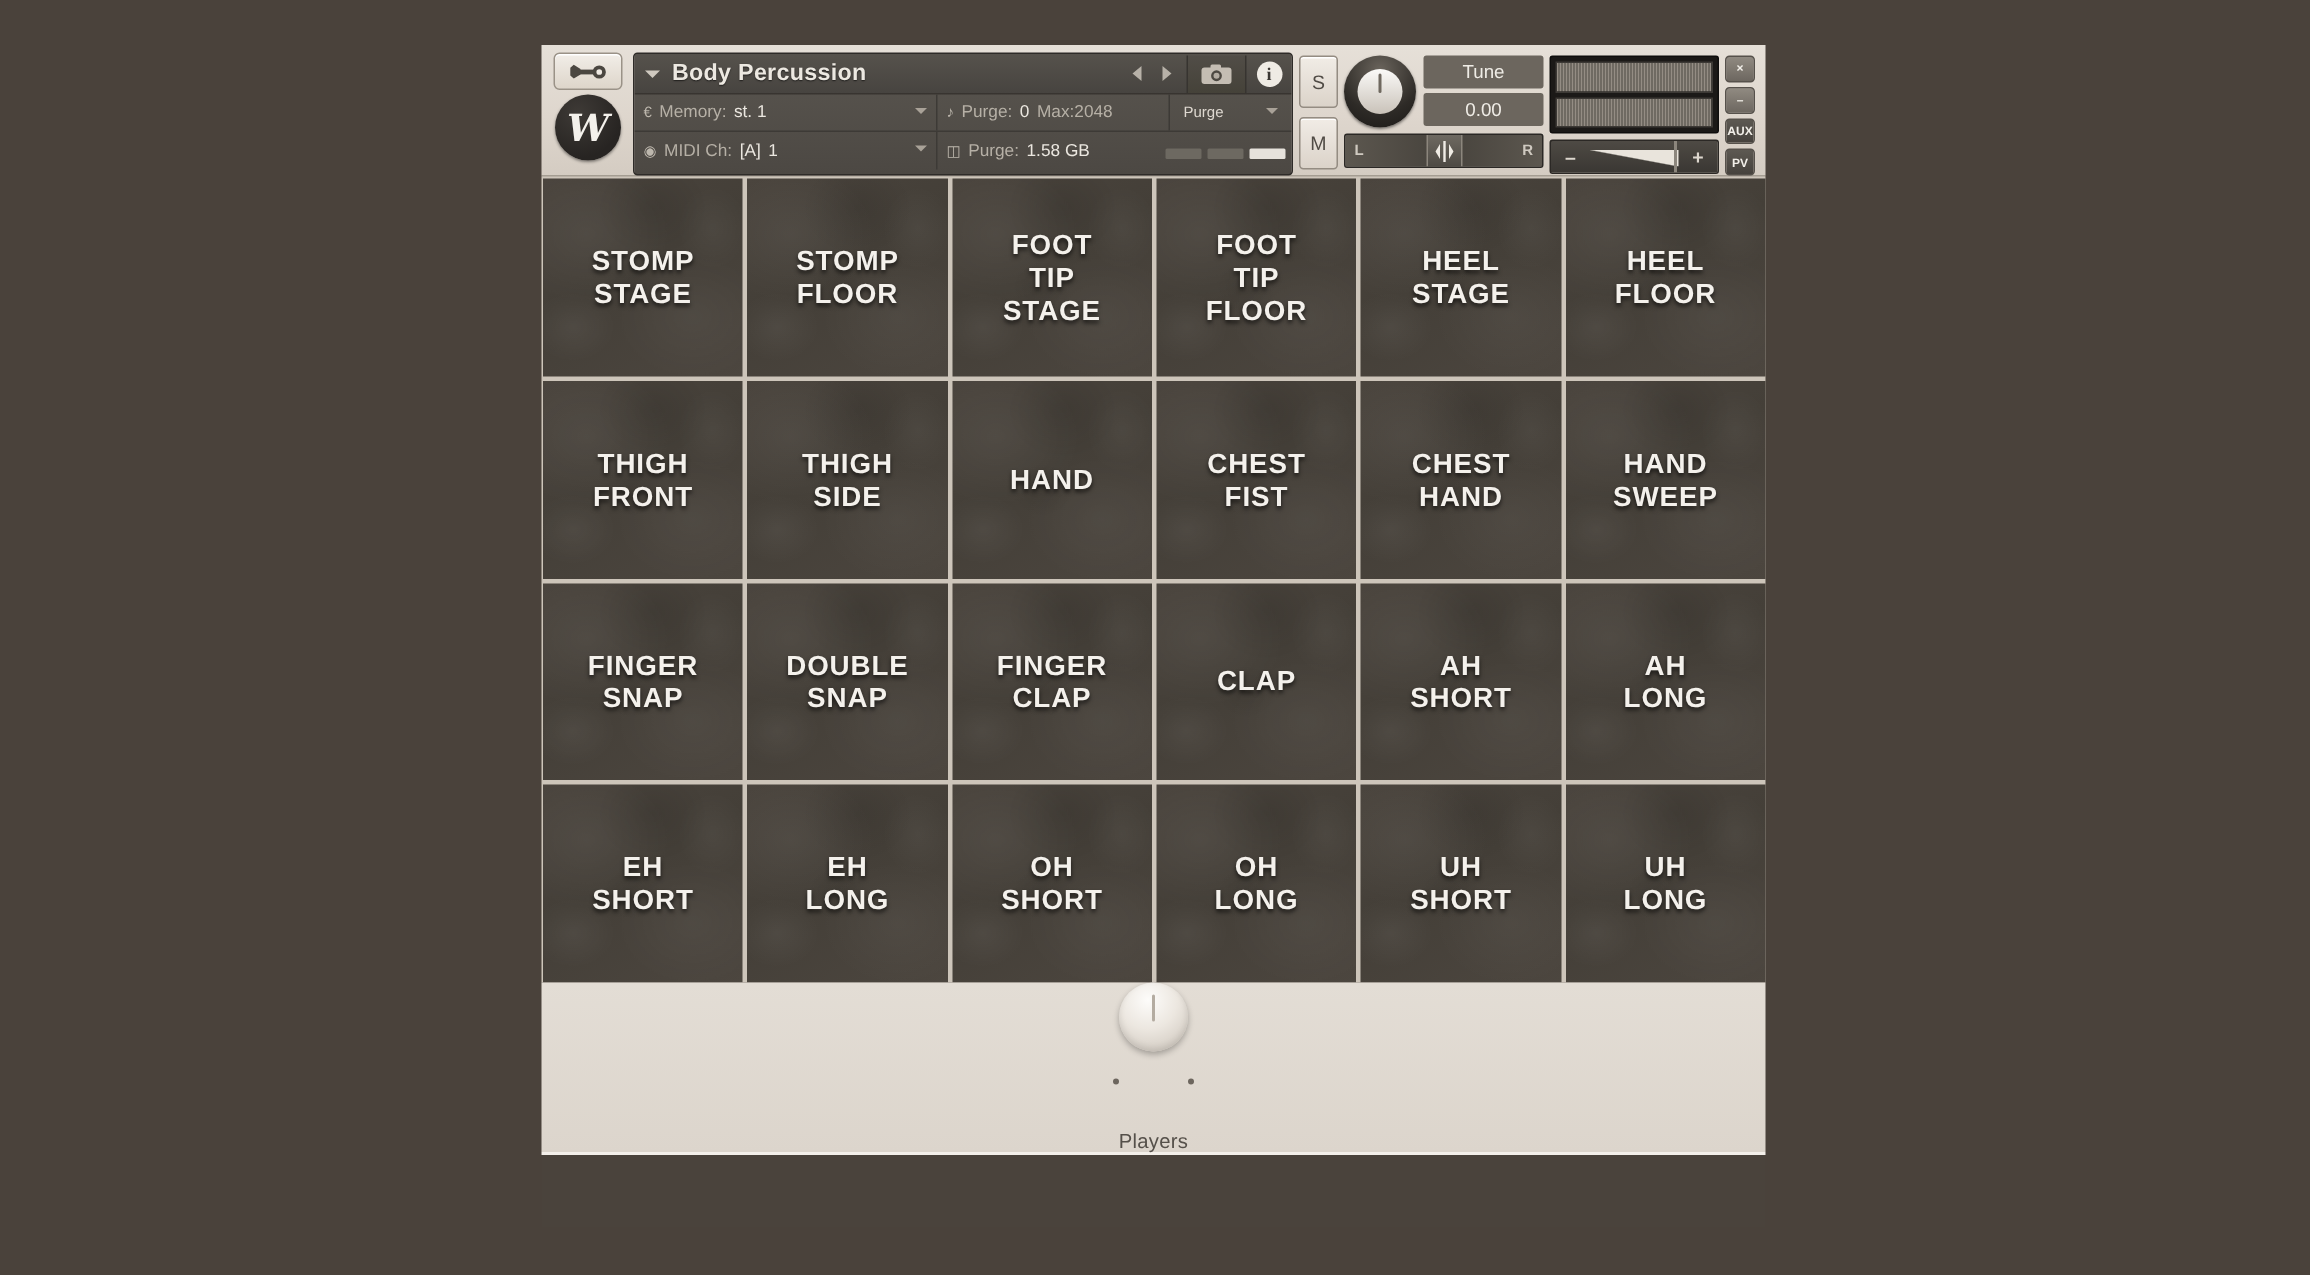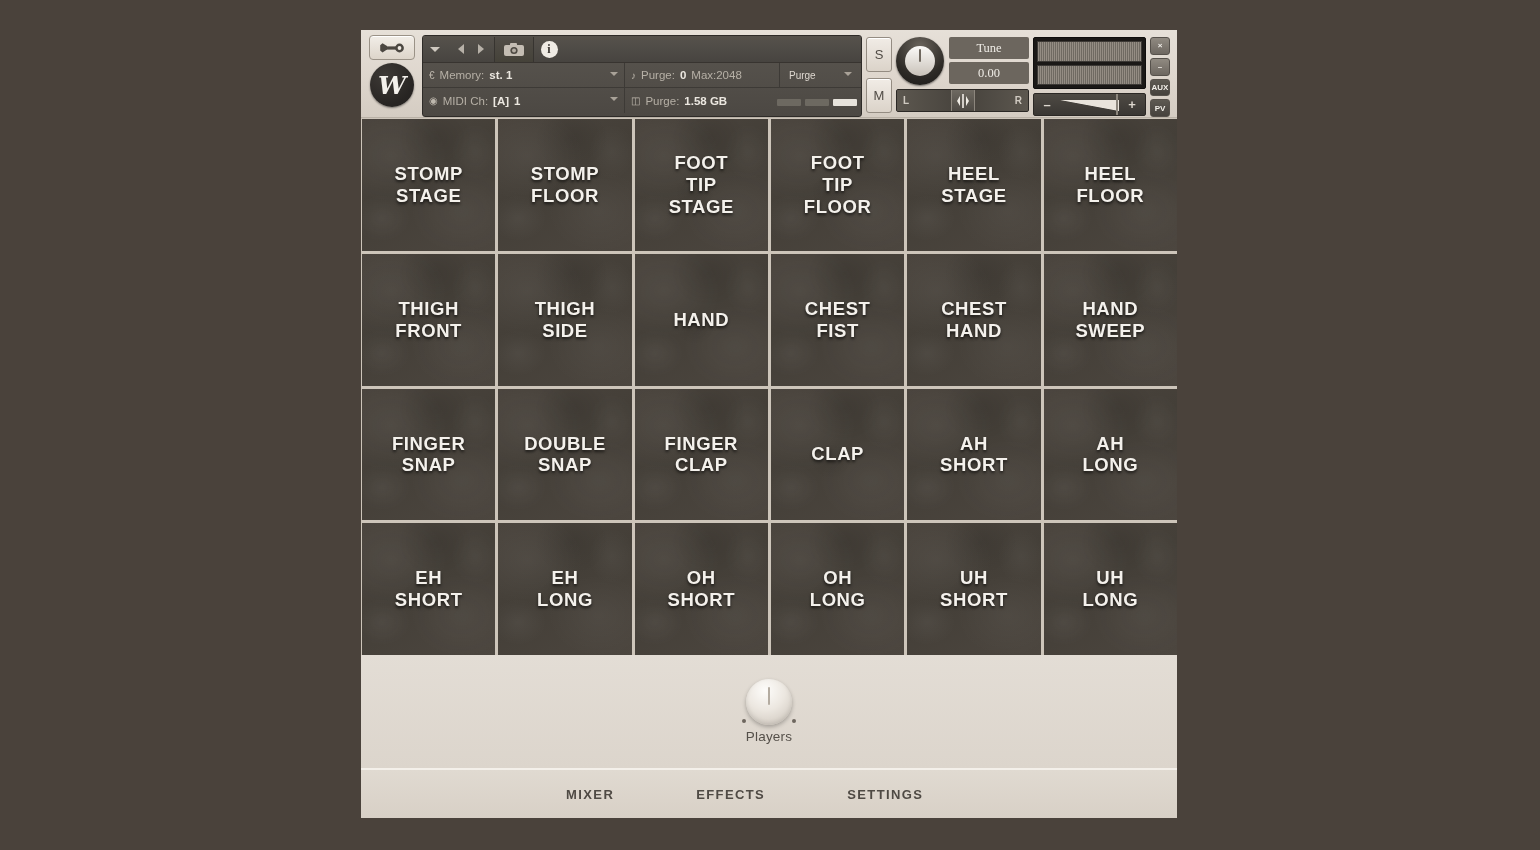--- a/index.html
+++ b/index.html
@@ -89,21 +89,21 @@
     display: flex; align-items: center; justify-content: center;
   }
 
   .inst-row2, .inst-row3 { height: 25px; display: flex; align-items: stretch; }
   .inst-row2 { border-bottom: 1px solid #3d3a36; }
   .fld {
     display: flex; align-items: center; gap: 5px;
     padding: 0 6px; color: #cdc7bd; font-size: 11.5px;
   }
   .fld .lbl { color: #b6b0a6; }
-  .fld .val { color: #ebe7e0; font-weight: 700; }
+  .fld .val { color: #ebe7e0; font-weight: 400; }
   .fld-out { width: 202px; border-right: 1px solid #3d3a36; position: relative; }
   .fld-out .cv { position: absolute; right: 6px; top: 9px;
     width: 0;height:0;border-left:4px solid transparent;border-right:4px solid transparent;border-top:4px solid #a9a298;}
   .fld-voice { width: 155px; border-right: 1px solid #3d3a36; }
   .purge-cell {
     flex: 1; position: relative; display: flex; flex-direction: column;
     justify-content: center; padding-left: 9px;
   }
   .purge-cell .ptxt { color: #ded8d0; font-size: 10px; }
   .purge-cell .cv { position: absolute; right: 9px; top: 9px;
@@ -138,21 +138,21 @@
   .knob-big::after {
     content:''; position: absolute; left: 9px; top: 9px;
     width: 30px; height: 30px; border-radius: 50%;
     background: linear-gradient(180deg,#fbfaf8,#c9c2b9);
   }
   .knob-big i {
     position: absolute; z-index: 2; left: 50%; top: 12px;
     width: 2px; height: 13px; background: #6f685f; transform: translateX(-50%);
     border-radius: 1px;
   }
-  .tune-fields { display: flex; flex-direction: column; gap: 3px; font-family: Liberation Serif, serif; }
+  .tune-fields { display: flex; flex-direction: column; gap: 3px; }
   .tune-fld {
     width: 80px; height: 22px;
     background: #6c665e; border-radius: 2px;
     color: #efece6; font-size: 12.5px;
     display: flex; align-items: center; justify-content: center;
   }
   
   .pan-slider {
     width: 133px; height: 23px; margin-top: 1px;
     background: linear-gradient(180deg,#4e4a44,#3a3733);
@@ -248,21 +248,21 @@
     letter-spacing: .6px;
     text-shadow: 0 2px 3px rgba(0,0,0,.65);
     white-space: pre-line;
   }
 
   
   .knob-panel {
     height: 115px;
     background: linear-gradient(180deg,#e3ddd5 0%, #dcd5cc 100%);
     display: flex; flex-direction: column;
-    align-items: center; justify-content: center;
+    align-items: center; justify-content: space-between;
     border-bottom: 2px solid #f4f0ea;
     position: relative;
   }
   .players-knob {
     width: 46px; height: 46px; border-radius: 50%;
     background: radial-gradient(circle at 42% 25%, #fdfcfa 0%, #ece7e0 45%, #c8c0b6 100%);
     box-shadow: 0 2px 4px rgba(0,0,0,.28), inset 0 -2px 4px rgba(0,0,0,.10);
     position: relative;
   }
   .players-knob i {
@@ -309,20 +309,21 @@
           <circle cx="20.5" cy="7" r="1.9" fill="#efeae3"></circle>
         </svg>
       </div>
       <div class="w-logo">W</div>
     </div>
 
     <div class="inst-slot">
 
       <div class="inst-row1">
         <span class="tri-down"></span>
+        <span class="inst-name">Body Percussion</span>
         <span class="nav-arrows">
           <i class="arr-l"></i>
           <i class="arr-r"></i>
         </span>
         <span class="snap-btn">
           <svg viewBox="0 0 22 15" width="22" height="15">
             <rect x="1" y="3" width="20" height="11" rx="2" fill="#c4bdb3"></rect>
             <rect x="7" y="1" width="7" height="3" rx="1" fill="#c4bdb3"></rect>
             <circle cx="11" cy="8.5" r="3.6" fill="#4d4942"></circle>
             <circle cx="11" cy="8.5" r="2" fill="#b3aca2"></circle>
@@ -527,19 +528,14 @@
     <div class="players-knob">
       <i></i>
     </div>
     <div class="knob-dots">
       <span></span>
       <span></span>
     </div>
     <div class="knob-caption">Players</div>
   </div>
 
-  <div class="tab-bar" id="tabbar">
-      <div class="tab">MIXER</div>
-      <div class="tab">EFFECTS</div>
-      <div class="tab">SETTINGS</div>
-    </div>
 
 </div>
 
 </body></html>

